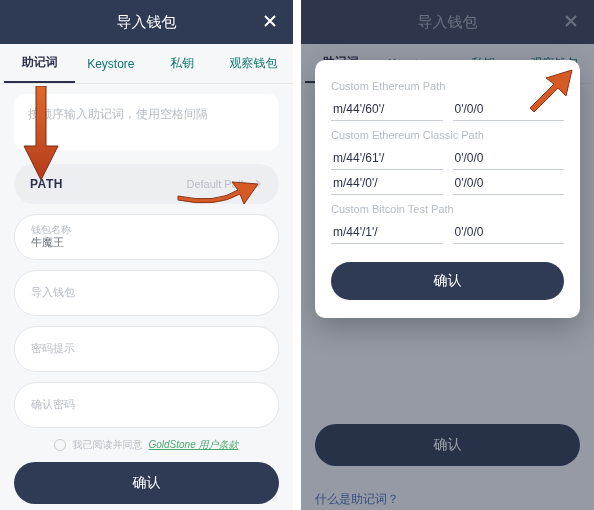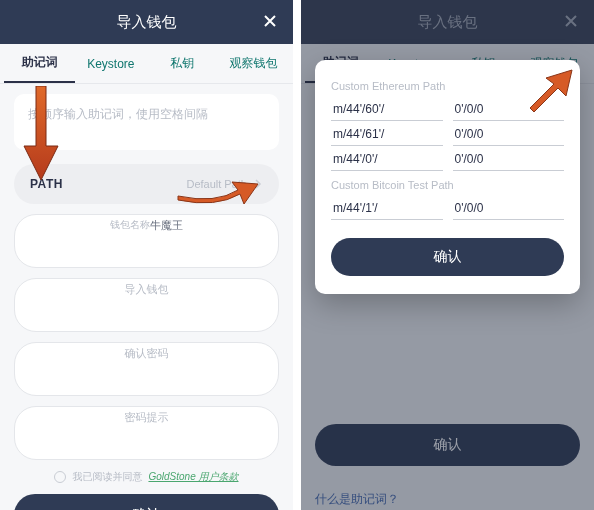--- a/index.html
+++ b/index.html
@@ -22,21 +22,21 @@
   .mnemonic-box {
     background: #fff; border-radius: 10px; height: 56px; padding: 12px 14px; font-size: 12px; color: #b7bcc6; margin-bottom: 14px;
   }
   .path-row {
     background: #edeef1; border-radius: 20px; height: 40px; display: flex; align-items: center; padding: 0 16px; justify-content: space-between; margin-bottom: 10px; cursor: pointer;
   }
   .path-label { font-size: 12px; font-weight: 700; color: #2b3148; letter-spacing: .5px; }
   .path-value { font-size: 11px; color: #b7bcc6; display: flex; align-items: center; gap: 6px; }
   .chev { width: 10px; height: 10px; }
   .input-pill {
-    background: #fff; border: 1px solid #e4e6ea; border-radius: 22px; height: 54px; padding: 4px 16px; margin-bottom: 10px; display: flex; flex-direction: row; justify-content: center;
+    background: #fff; border: 1px solid #e4e6ea; border-radius: 22px; height: 46px; padding: 4px 16px; margin-bottom: 10px; display: flex; flex-direction: column; justify-content: center;
   }
   .input-pill .lbl { font-size: 10px; color: #b7bcc6; line-height: 1.2; }
   .input-pill .val { font-size: 11px; color: #6b7280; line-height: 1.2; }
   .input-pill.single .lbl { font-size: 11px; }
   .terms { display: flex; align-items: center; justify-content: center; gap: 6px; font-size: 10px; color: #b7bcc6; margin: 8px 0 10px; }
   .terms .ring { width: 12px; height: 12px; border: 1.5px solid #c9cdd4; border-radius: 50%; }
   .terms .link { color: #4aa66f; font-style: italic; text-decoration: underline; cursor: pointer; }
   .big-btn {
     background: #2f3b55; color: #fff; border: none; border-radius: 22px; height: 42px; width: 100%; font-size: 14px; cursor: pointer;
   }
@@ -94,24 +94,24 @@
       </div>
 
       <div class="input-pill">
         <span class="lbl">钱包名称</span>
         <span class="val">牛魔王</span>
       </div>
       <div class="input-pill single">
         <span class="lbl">导入钱包</span>
       </div>
       <div class="input-pill single">
-        <span class="lbl">确认密码</span>
+        <span class="lbl">密码提示</span>
       </div>
       <div class="input-pill single">
-        <span class="lbl">密码提示</span>
+        <span class="lbl">确认密码</span>
       </div>
 
       <div class="terms">
         <span class="ring"></span>
         <span>我已阅读并同意</span>
         <span class="link">GoldStone 用户条款</span>
       </div>
 
       <button class="big-btn">确认</button>
 
@@ -157,20 +157,21 @@
       <div class="footer-link">什么是助记词？</div>
     </div>
 
     <div class="modal">
       <div class="m-lbl">Custom Ethereum Path</div>
       <div class="m-row">
         <div class="m-cell">m/44'/60'/</div>
         <div class="m-cell">0'/0/0</div>
       </div>
 
+      <div class="m-lbl">Custom Ethereum Classic Path</div>
       <div class="m-row">
         <div class="m-cell">m/44'/61'/</div>
         <div class="m-cell">0'/0/0</div>
       </div>
 
       <div class="m-row">
         <div class="m-cell">m/44'/0'/</div>
         <div class="m-cell">0'/0/0</div>
       </div>
 

